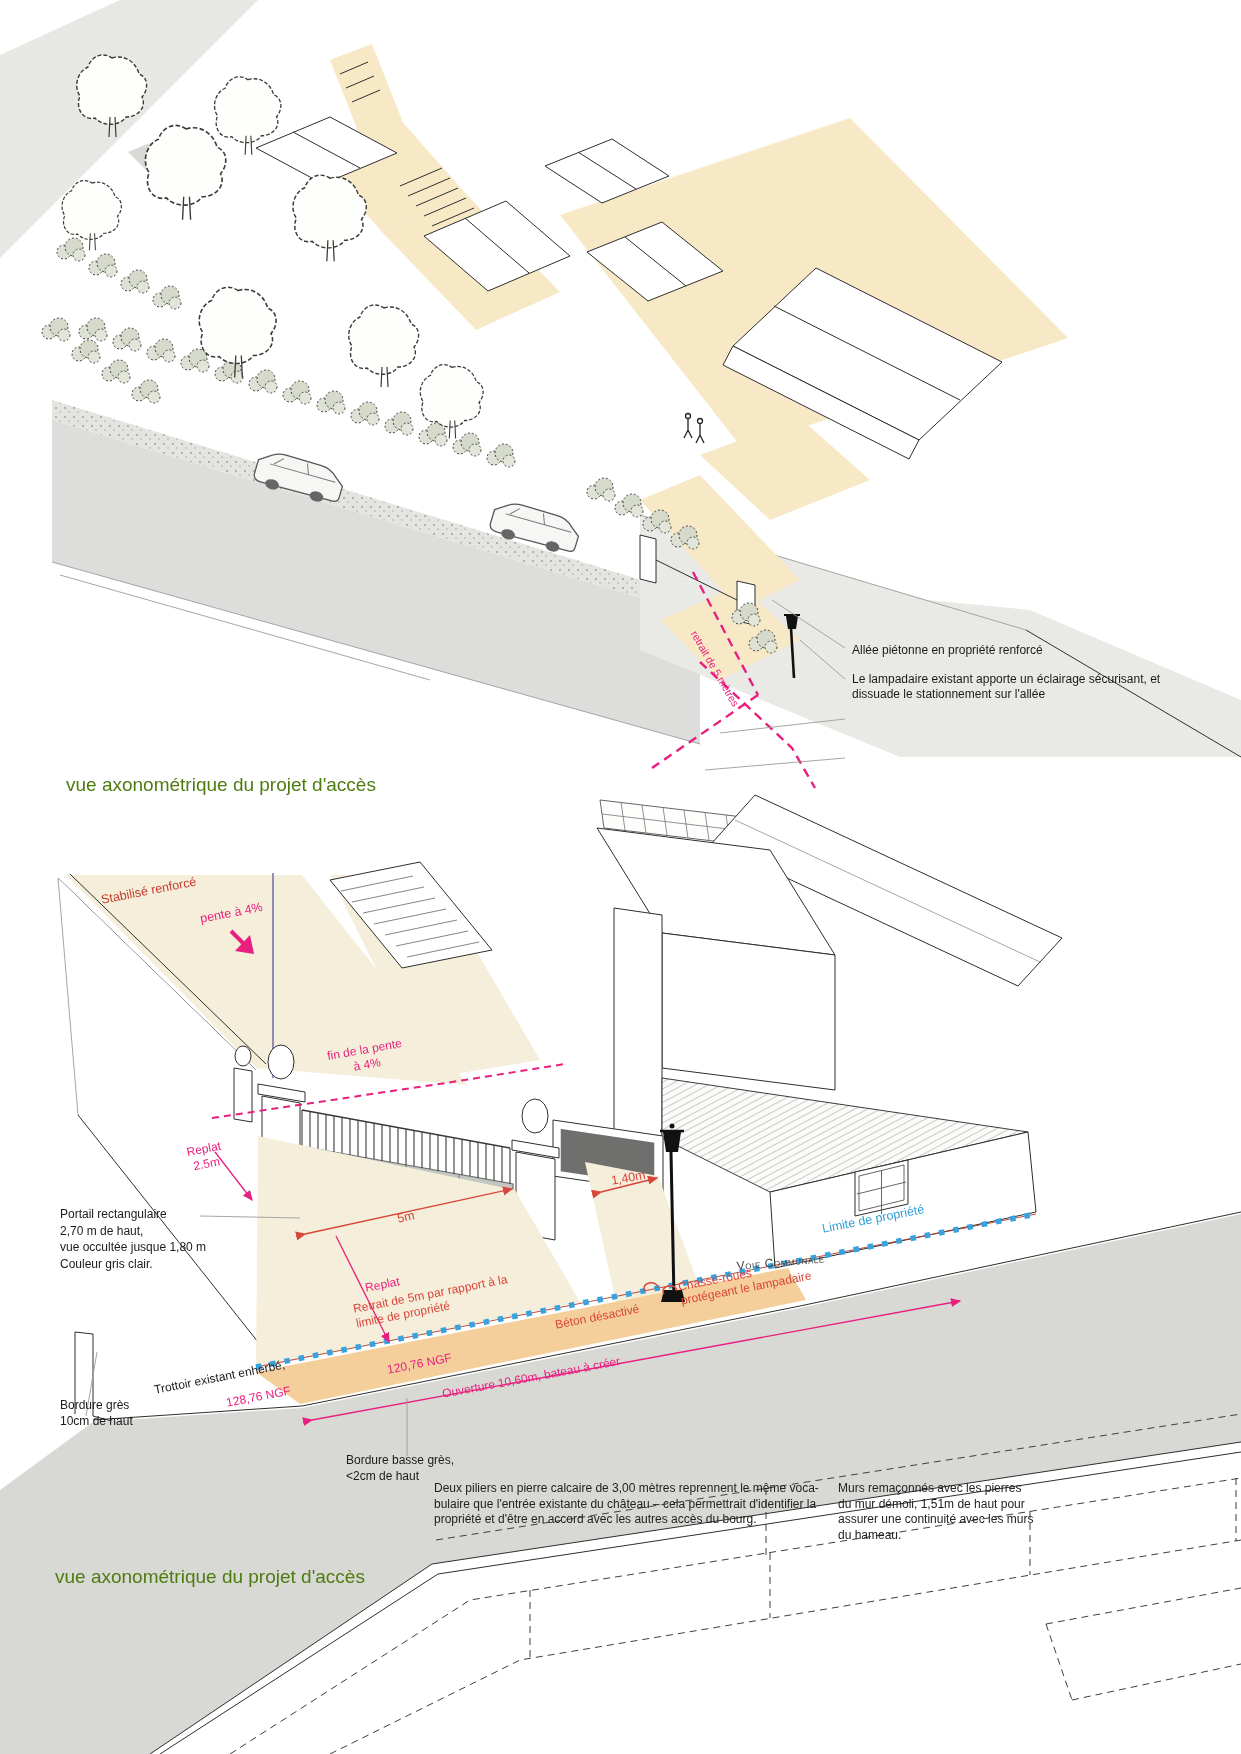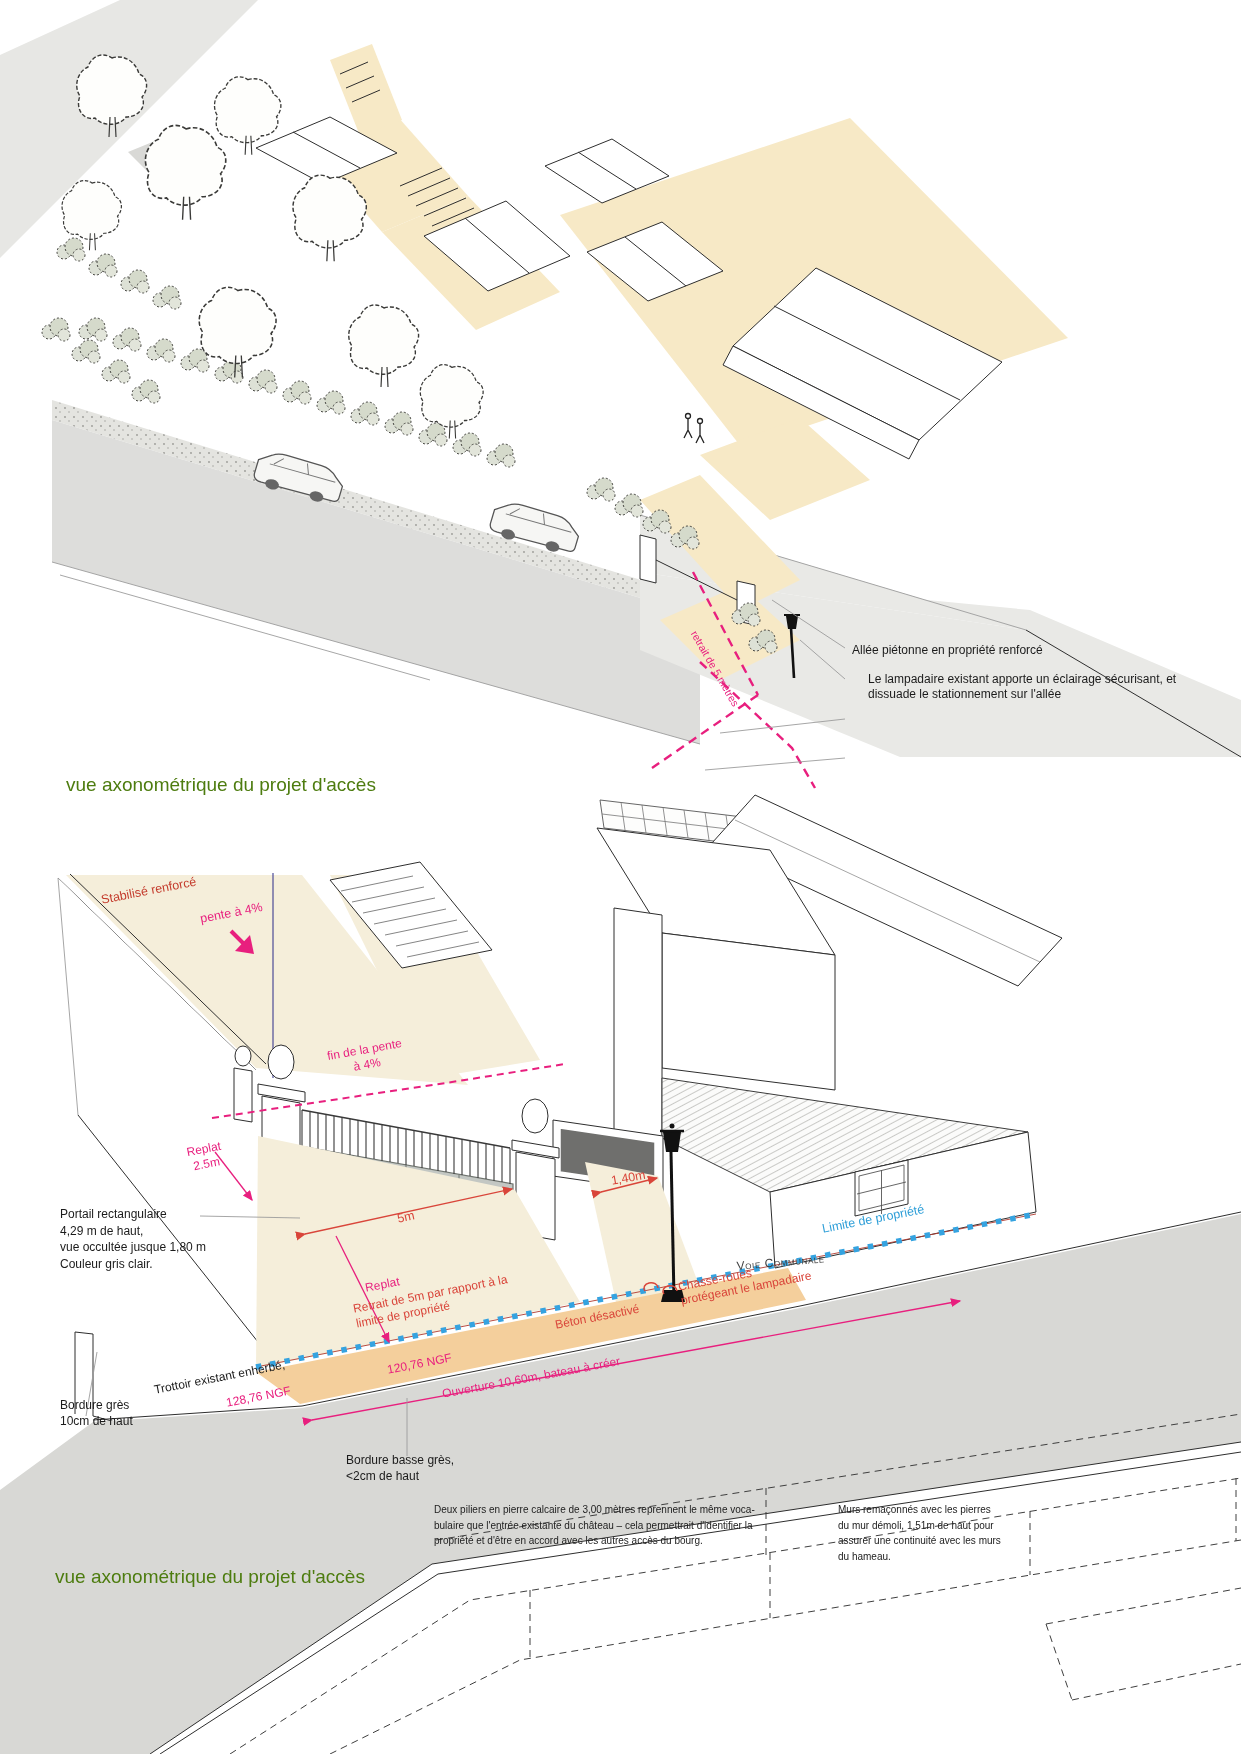--- a/index.html
+++ b/index.html
@@ -6,21 +6,21 @@
   .sheet{position:relative;width:1241px;height:1754px;background:#fff;overflow:hidden;
          font-family:"Liberation Sans",sans-serif;}
   svg.art{position:absolute;left:0;top:0;}
   .lbl{position:absolute;white-space:pre-line;line-height:14.5px;font-size:12px;color:#1b1b1b;}
   .cap{position:absolute;font-size:19px;color:#4d7c0f;}
   .pink{color:#e81f7e;}
   .red{color:#c9402e;}
   .blue{color:#2f9fd8;}
   .rot{transform-origin:left top;}
   .ctr{text-align:center;}
-  .par{position:absolute;font-size:10px;line-height:15.5px;color:#222;white-space:pre-line;margin-top:21px;}
+  .par{position:absolute;font-size:12px;line-height:15.5px;color:#222;white-space:pre-line;}
   .voie{font-variant:small-caps;letter-spacing:.6px;color:#3d3d3d;font-size:12px;}
   
   .ln{stroke:#2e2e2e;stroke-width:1;fill:none;}
   .lnw{stroke:#2e2e2e;stroke-width:1;fill:#ffffff;}
   .thin{stroke:#9c9c9c;stroke-width:.9;fill:none;}
   .pinkl{stroke:#e81f7e;stroke-width:1.3;fill:none;}
   .redl{stroke:#d9453a;stroke-width:1.3;fill:none;}
   .dash{stroke:#3f3f3f;stroke-width:1;fill:none;stroke-dasharray:7 5;}
 </style>
 </head>
@@ -264,33 +264,33 @@
     <line x1="336" y1="1236" x2="389" y2="1342" class="pinkl" marker-end="url(#arP)"></line>
 
     <line x1="231" y1="931" x2="245" y2="945" stroke="#e81f7e" stroke-width="4"></line>
     <polygon points="254,954 235,951 250,935" fill="#e81f7e"></polygon>
 
     <path d="M200,1216 L300,1218 M407,1398 L407,1456 M97,1352 L86,1416" class="thin"></path>
   </g>
 </svg>
 
 <div class="lbl" style="left:852px;top:643px;">Allée piétonne en propriété renforcé</div>
-<div class="lbl" style="left:852px;top:672px;margin-left:16px;">Le lampadaire existant apporte un éclairage sécurisant, et
+<div class="lbl" style="left:852px;top:672px;">Le lampadaire existant apporte un éclairage sécurisant, et
 dissuade le stationnement sur l'allée</div>
 <div class="lbl pink rot" style="left:700px;top:628px;font-size:10.5px;transform:rotate(60deg);">retrait de 5 mètres</div>
 <div class="cap" style="left:66px;top:774px;">vue axonométrique du projet d'accès</div>
 
 <div class="lbl red rot" style="left:100px;top:893px;font-size:12.5px;transform:rotate(-11deg);color:#c43b2c;">Stabilisé renforcé</div>
 <div class="lbl pink rot" style="left:199px;top:912px;font-size:12.5px;transform:rotate(-11deg);">pente à 4%</div>
 <div class="lbl pink rot ctr" style="left:316px;top:1051px;width:96px;transform:rotate(-10deg);">fin de la pente
 à 4%</div>
 <div class="lbl pink rot ctr" style="left:172px;top:1148px;width:62px;transform:rotate(-11deg);">Replat
 2.5m</div>
 <div class="lbl" style="left:60px;top:1206px;line-height:16.5px;">Portail rectangulaire
-4,29 m de haut,
+2,70 m de haut,
 vue occultée jusque 1,80 m
 Couleur gris clair.</div>
 <div class="lbl red rot" style="left:396px;top:1212px;font-size:12.5px;transform:rotate(-12deg);color:#d9453a;">5m</div>
 <div class="lbl red rot" style="left:610px;top:1174px;font-size:12.5px;transform:rotate(-10deg);color:#d9453a;">1,40m</div>
 <div class="lbl pink rot" style="left:364px;top:1281px;transform:rotate(-11deg);">Replat</div>
 <div class="lbl red rot" style="left:352px;top:1302px;line-height:15px;transform:rotate(-11deg);color:#d9453a;">Retrait de 5m par rapport à la
 limite de propriété</div>
 <div class="lbl red rot" style="left:554px;top:1318px;transform:rotate(-11deg);color:#d9453a;">Béton désactivé</div>
 <div class="lbl red rot" style="left:677px;top:1280px;line-height:14px;transform:rotate(-11deg);color:#d9453a;">Chasse-roues
 protégeant le lampadaire</div>

